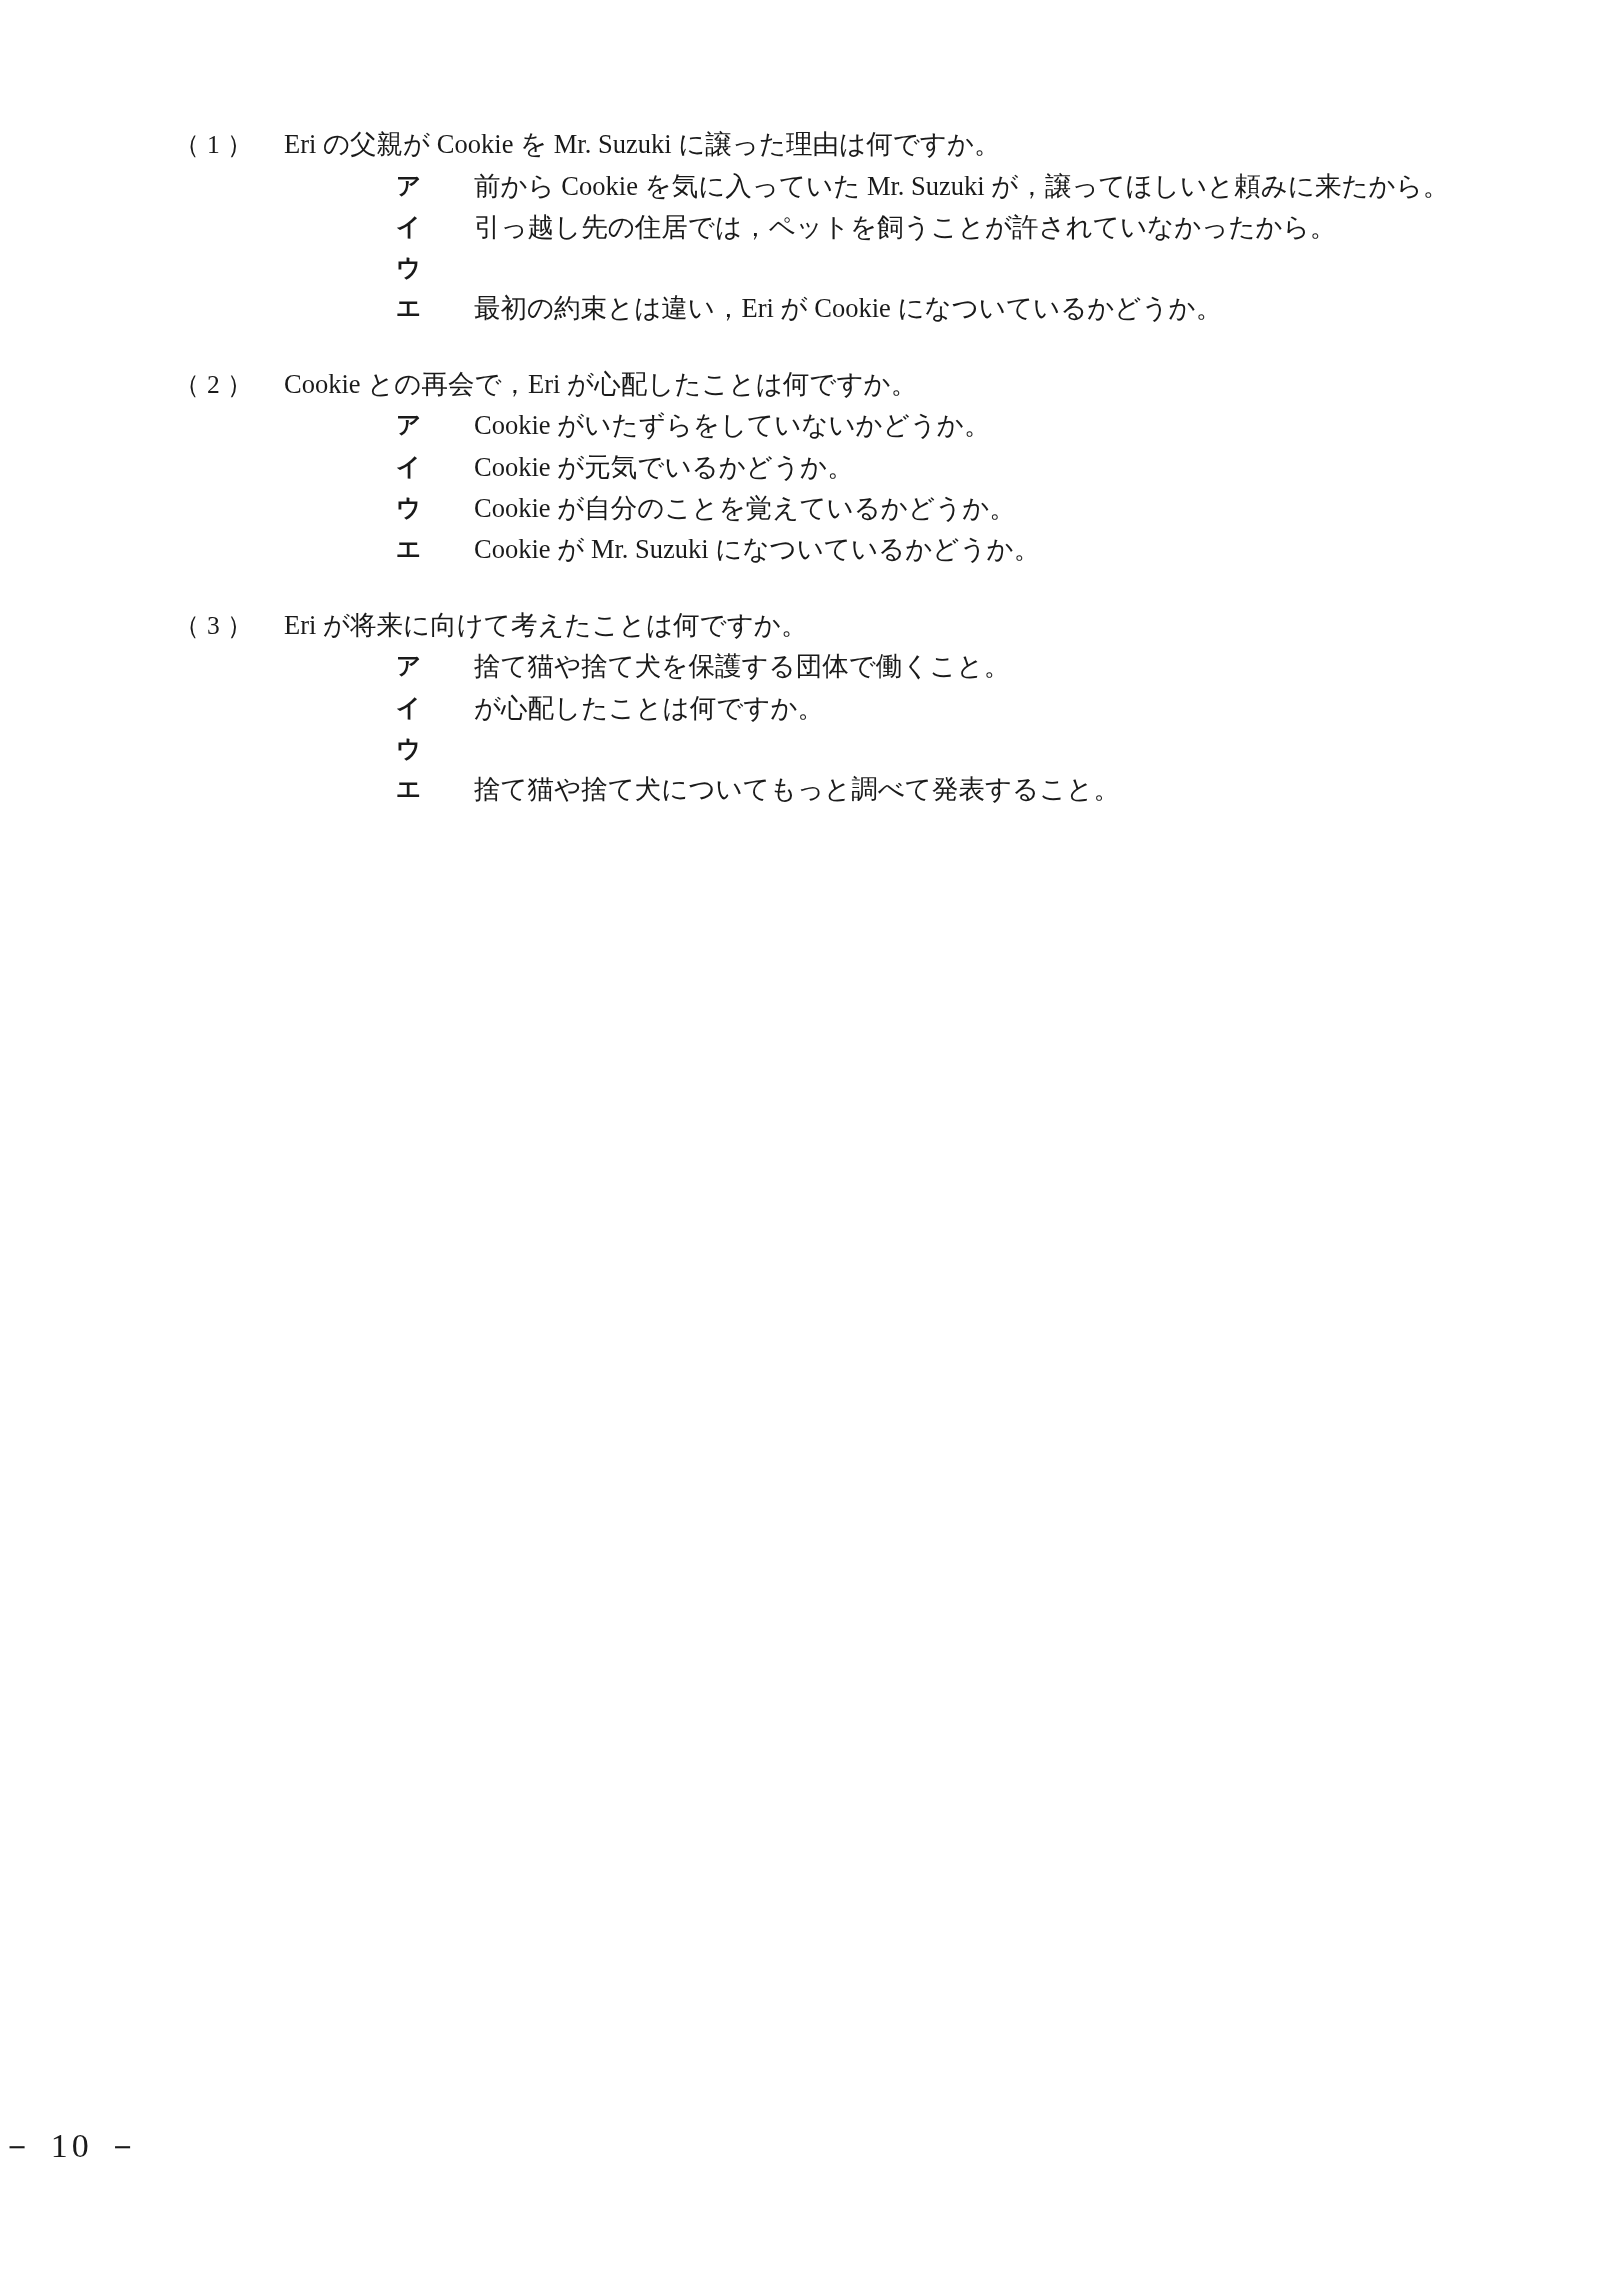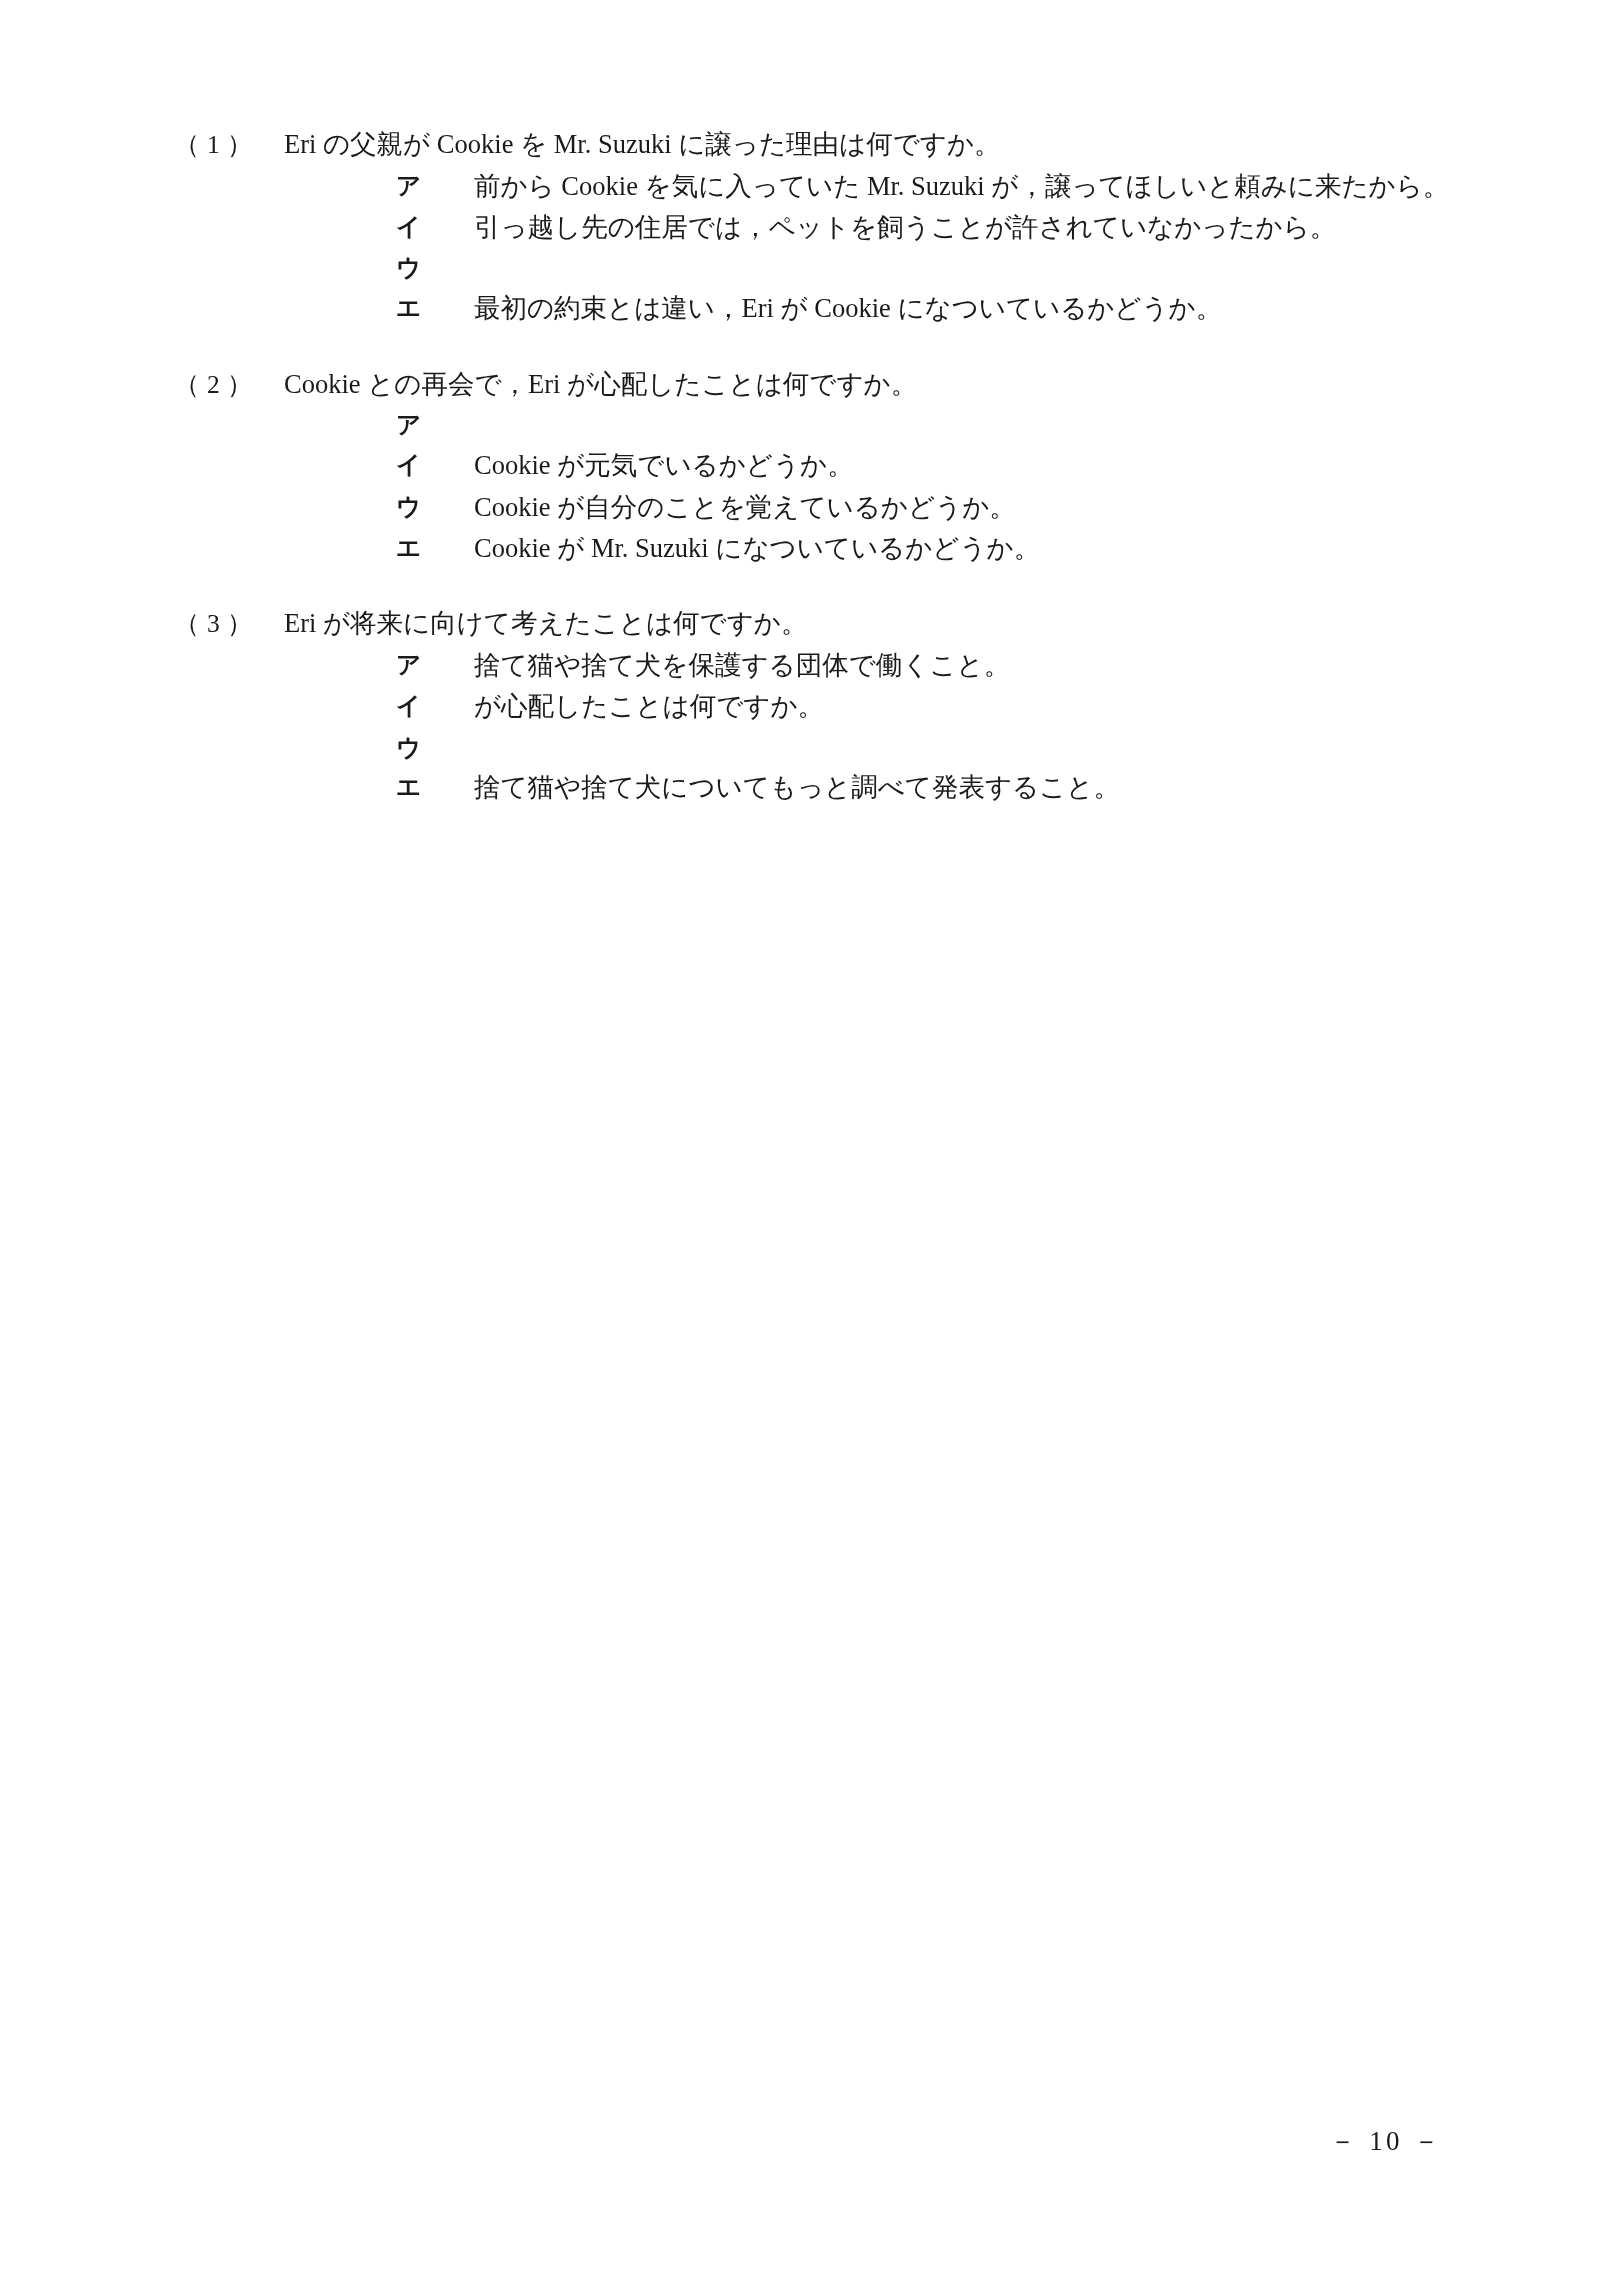--- a/index.html
+++ b/index.html
@@ -66,22 +66,22 @@
   .choice-text {
     font-size: 26.5px;
     line-height: 1.3;
     margin-left: 21px;
   }
   .footer {
     position: absolute;
     left: 0;
     top: 2123px;
     width: 1443px;
-    text-align: right;
-    font-size: 27px;
+    text-align: left;
+    font-size: 34px;
     letter-spacing: 0.12em;
   }
 </style>
 </head>
 <body>
 
 <div class="page">
 
   <div class="content">
 
@@ -110,20 +110,21 @@
     </div>
 
     <div class="question-block">
       <div class="q-head">
         <span class="q-number">（ 2 ）</span>
         <span class="q-text">Cookie との再会で，Eri が心配したことは何ですか。</span>
       </div>
       <div class="choices">
         <div class="choice">
           <span class="choice-label">ア</span>
+          <span class="choice-text">Cookie がいたずらをしていないかどうか。</span>
         </div>
         <div class="choice">
           <span class="choice-label">イ</span>
           <span class="choice-text">Cookie が元気でいるかどうか。</span>
         </div>
         <div class="choice">
           <span class="choice-label">ウ</span>
           <span class="choice-text">Cookie が自分のことを覚えているかどうか。</span>
         </div>
         <div class="choice">

